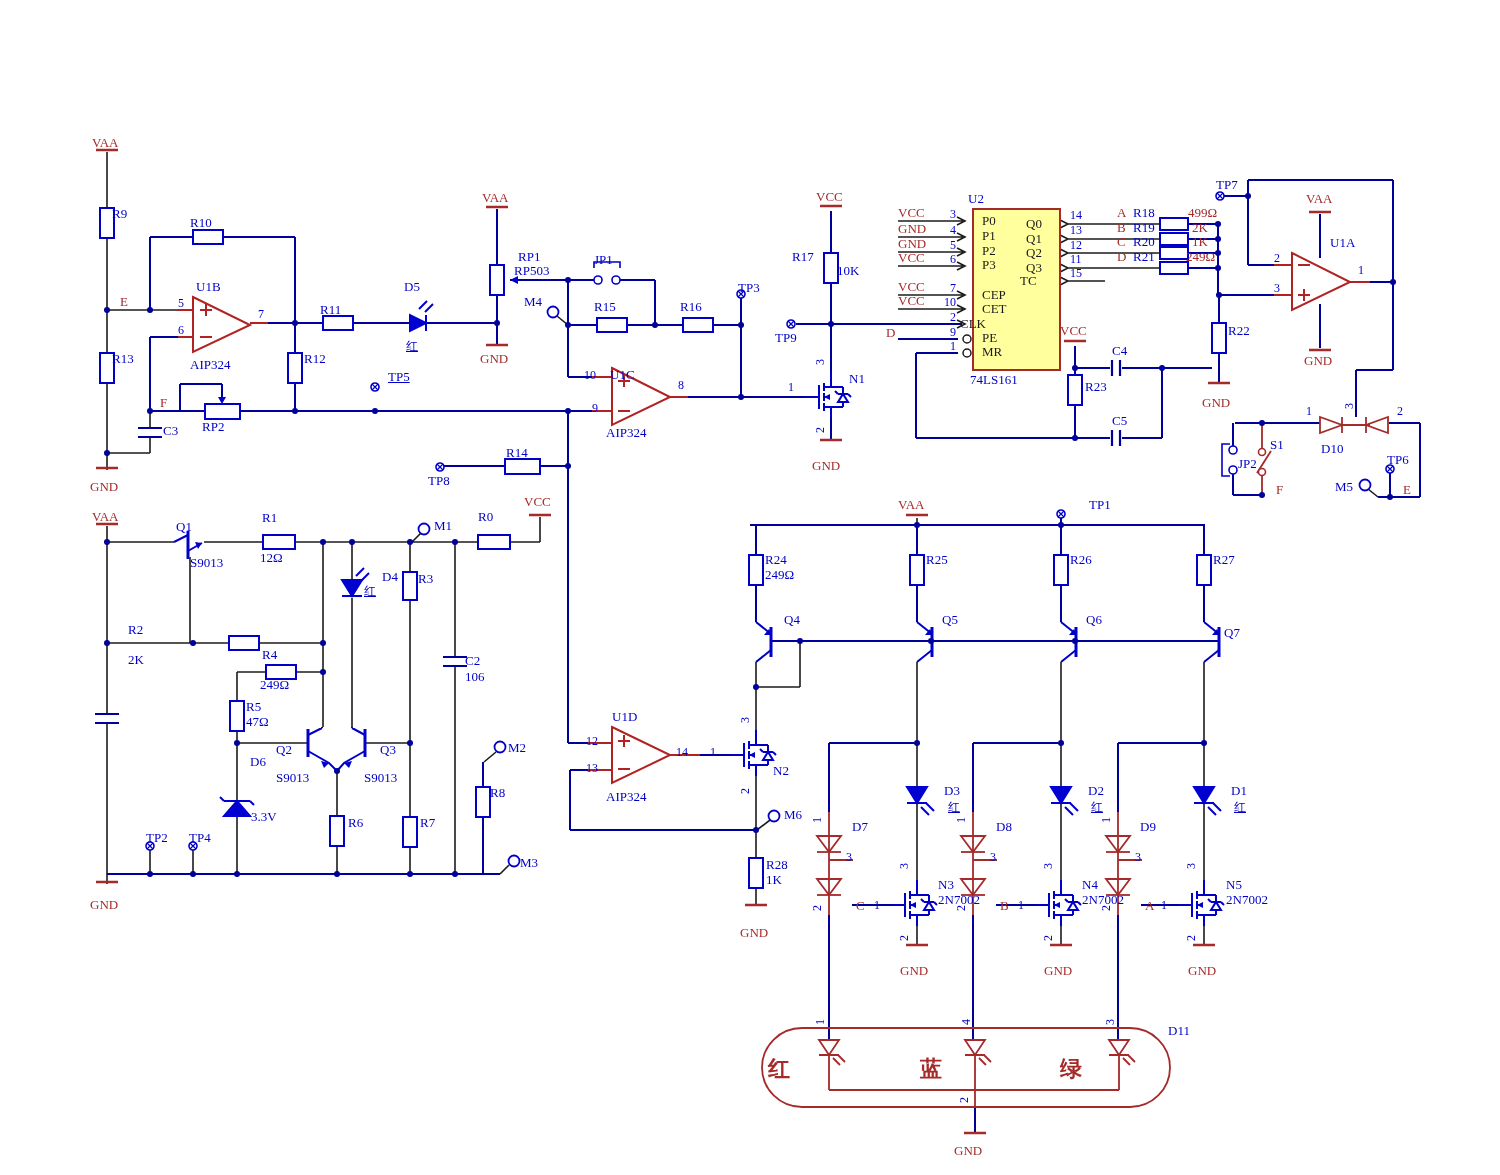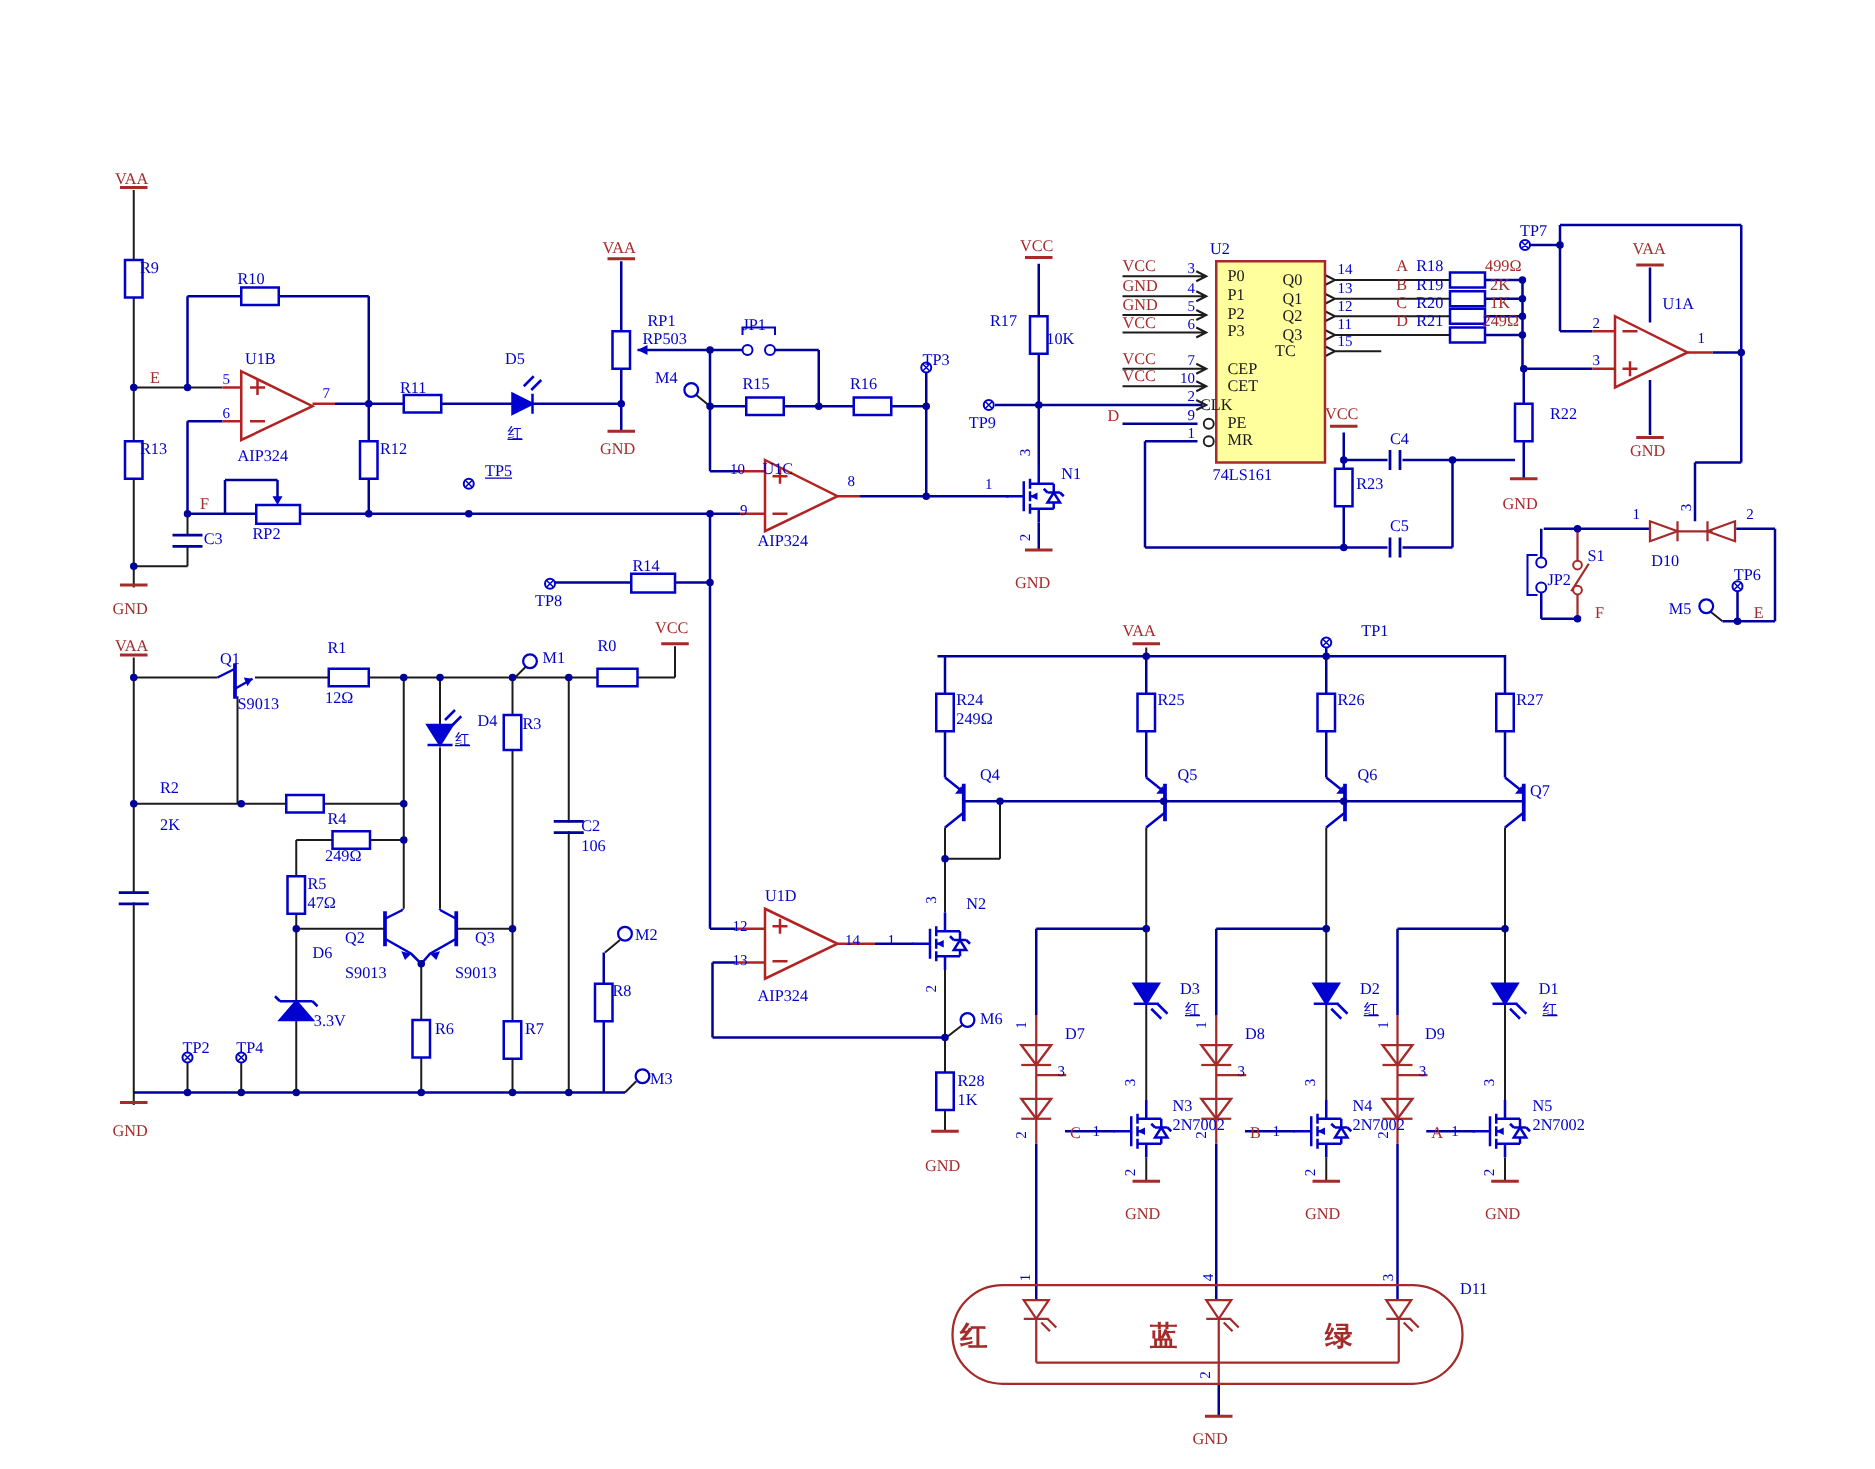--- a/index.html
+++ b/index.html
@@ -382,21 +382,21 @@
       <div class="lbl r" style="left: 1117px; top: 250px;">D</div>
       <div class="lbl" style="left: 1133px; top: 250px;">R21</div>
       <div class="lbl r" style="left: 1186px; top: 250px;">249Ω</div>
       <div class="lbl" style="left: 1216px; top: 178px;">TP7</div>
       <div class="lbl r" style="left: 1306px; top: 192px;">VAA</div>
       <div class="lbl" style="left: 1330px; top: 236px;">U1A</div>
       <div class="lbl" style="left: 1274px; top: 252px; font-size: 12px;">2</div>
       <div class="lbl" style="left: 1274px; top: 282px; font-size: 12px;">3</div>
       <div class="lbl" style="left: 1358px; top: 264px; font-size: 12px;">1</div>
       <div class="lbl r" style="left: 1304px; top: 354px;">GND</div>
-      <div class="lbl" style="left: 1228px; top: 324px; padding-left: 12px;">R22</div>
+      <div class="lbl" style="left: 1228px; top: 324px;">R22</div>
       <div class="lbl r" style="left: 1202px; top: 396px;">GND</div>
       <div class="lbl r" style="left: 1060px; top: 324px;">VCC</div>
       <div class="lbl" style="left: 1085px; top: 380px;">R23</div>
       <div class="lbl" style="left: 1112px; top: 344px; font-family: Liberation Serif, serif;">C4</div>
       <div class="lbl" style="left: 1112px; top: 414px;">C5</div>
       <div class="lbl" style="left: 1238px; top: 457px;">JP2</div>
       <div class="lbl" style="left: 1270px; top: 438px;">S1</div>
       <div class="lbl r" style="left: 1276px; top: 483px;">F</div>
       <div class="lbl" style="left: 1321px; top: 442px;">D10</div>
       <div class="lbl" style="left: 1306px; top: 405px; font-size: 12px;">1</div>
@@ -448,21 +448,21 @@
       <div class="lbl" style="left: 784px; top: 613px;">Q4</div>
       <div class="lbl" style="left: 942px; top: 613px;">Q5</div>
       <div class="lbl" style="left: 1086px; top: 613px;">Q6</div>
       <div class="lbl" style="left: 1224px; top: 626px;">Q7</div>
       <div class="lbl" style="left: 612px; top: 710px;">U1D</div>
       <div class="lbl" style="left: 586px; top: 735px; font-size: 12px;">12</div>
       <div class="lbl" style="left: 586px; top: 762px; font-size: 12px;">13</div>
       <div class="lbl" style="left: 676px; top: 746px; font-size: 12px;">14</div>
       <div class="lbl" style="left: 710px; top: 746px; font-size: 12px;">1</div>
       <div class="lbl" style="left: 606px; top: 790px;">AIP324</div>
-      <div class="lbl" style="left: 773px; top: 716px;">N2</div>
+      <div class="lbl" style="left: 773px; top: 764px;">N2</div>
       <div class="lbl rot" style="left: 742px; top: 714px; font-size: 12px;">3</div>
       <div class="lbl rot" style="left: 742px; top: 785px; font-size: 12px;">2</div>
       <div class="lbl" style="left: 784px; top: 808px;">M6</div>
       <div class="lbl" style="left: 766px; top: 858px;">R28</div>
       <div class="lbl" style="left: 766px; top: 873px;">1K</div>
       <div class="lbl r" style="left: 740px; top: 926px;">GND</div>
       <div class="lbl" style="left: 944px; top: 784px;">D3</div>
       <div class="lbl u" style="left: 948px; top: 801px; font-size: 12px;">红</div>
       <div class="lbl" style="left: 1088px; top: 784px;">D2</div>
       <div class="lbl u" style="left: 1091px; top: 801px; font-size: 12px;">红</div>

